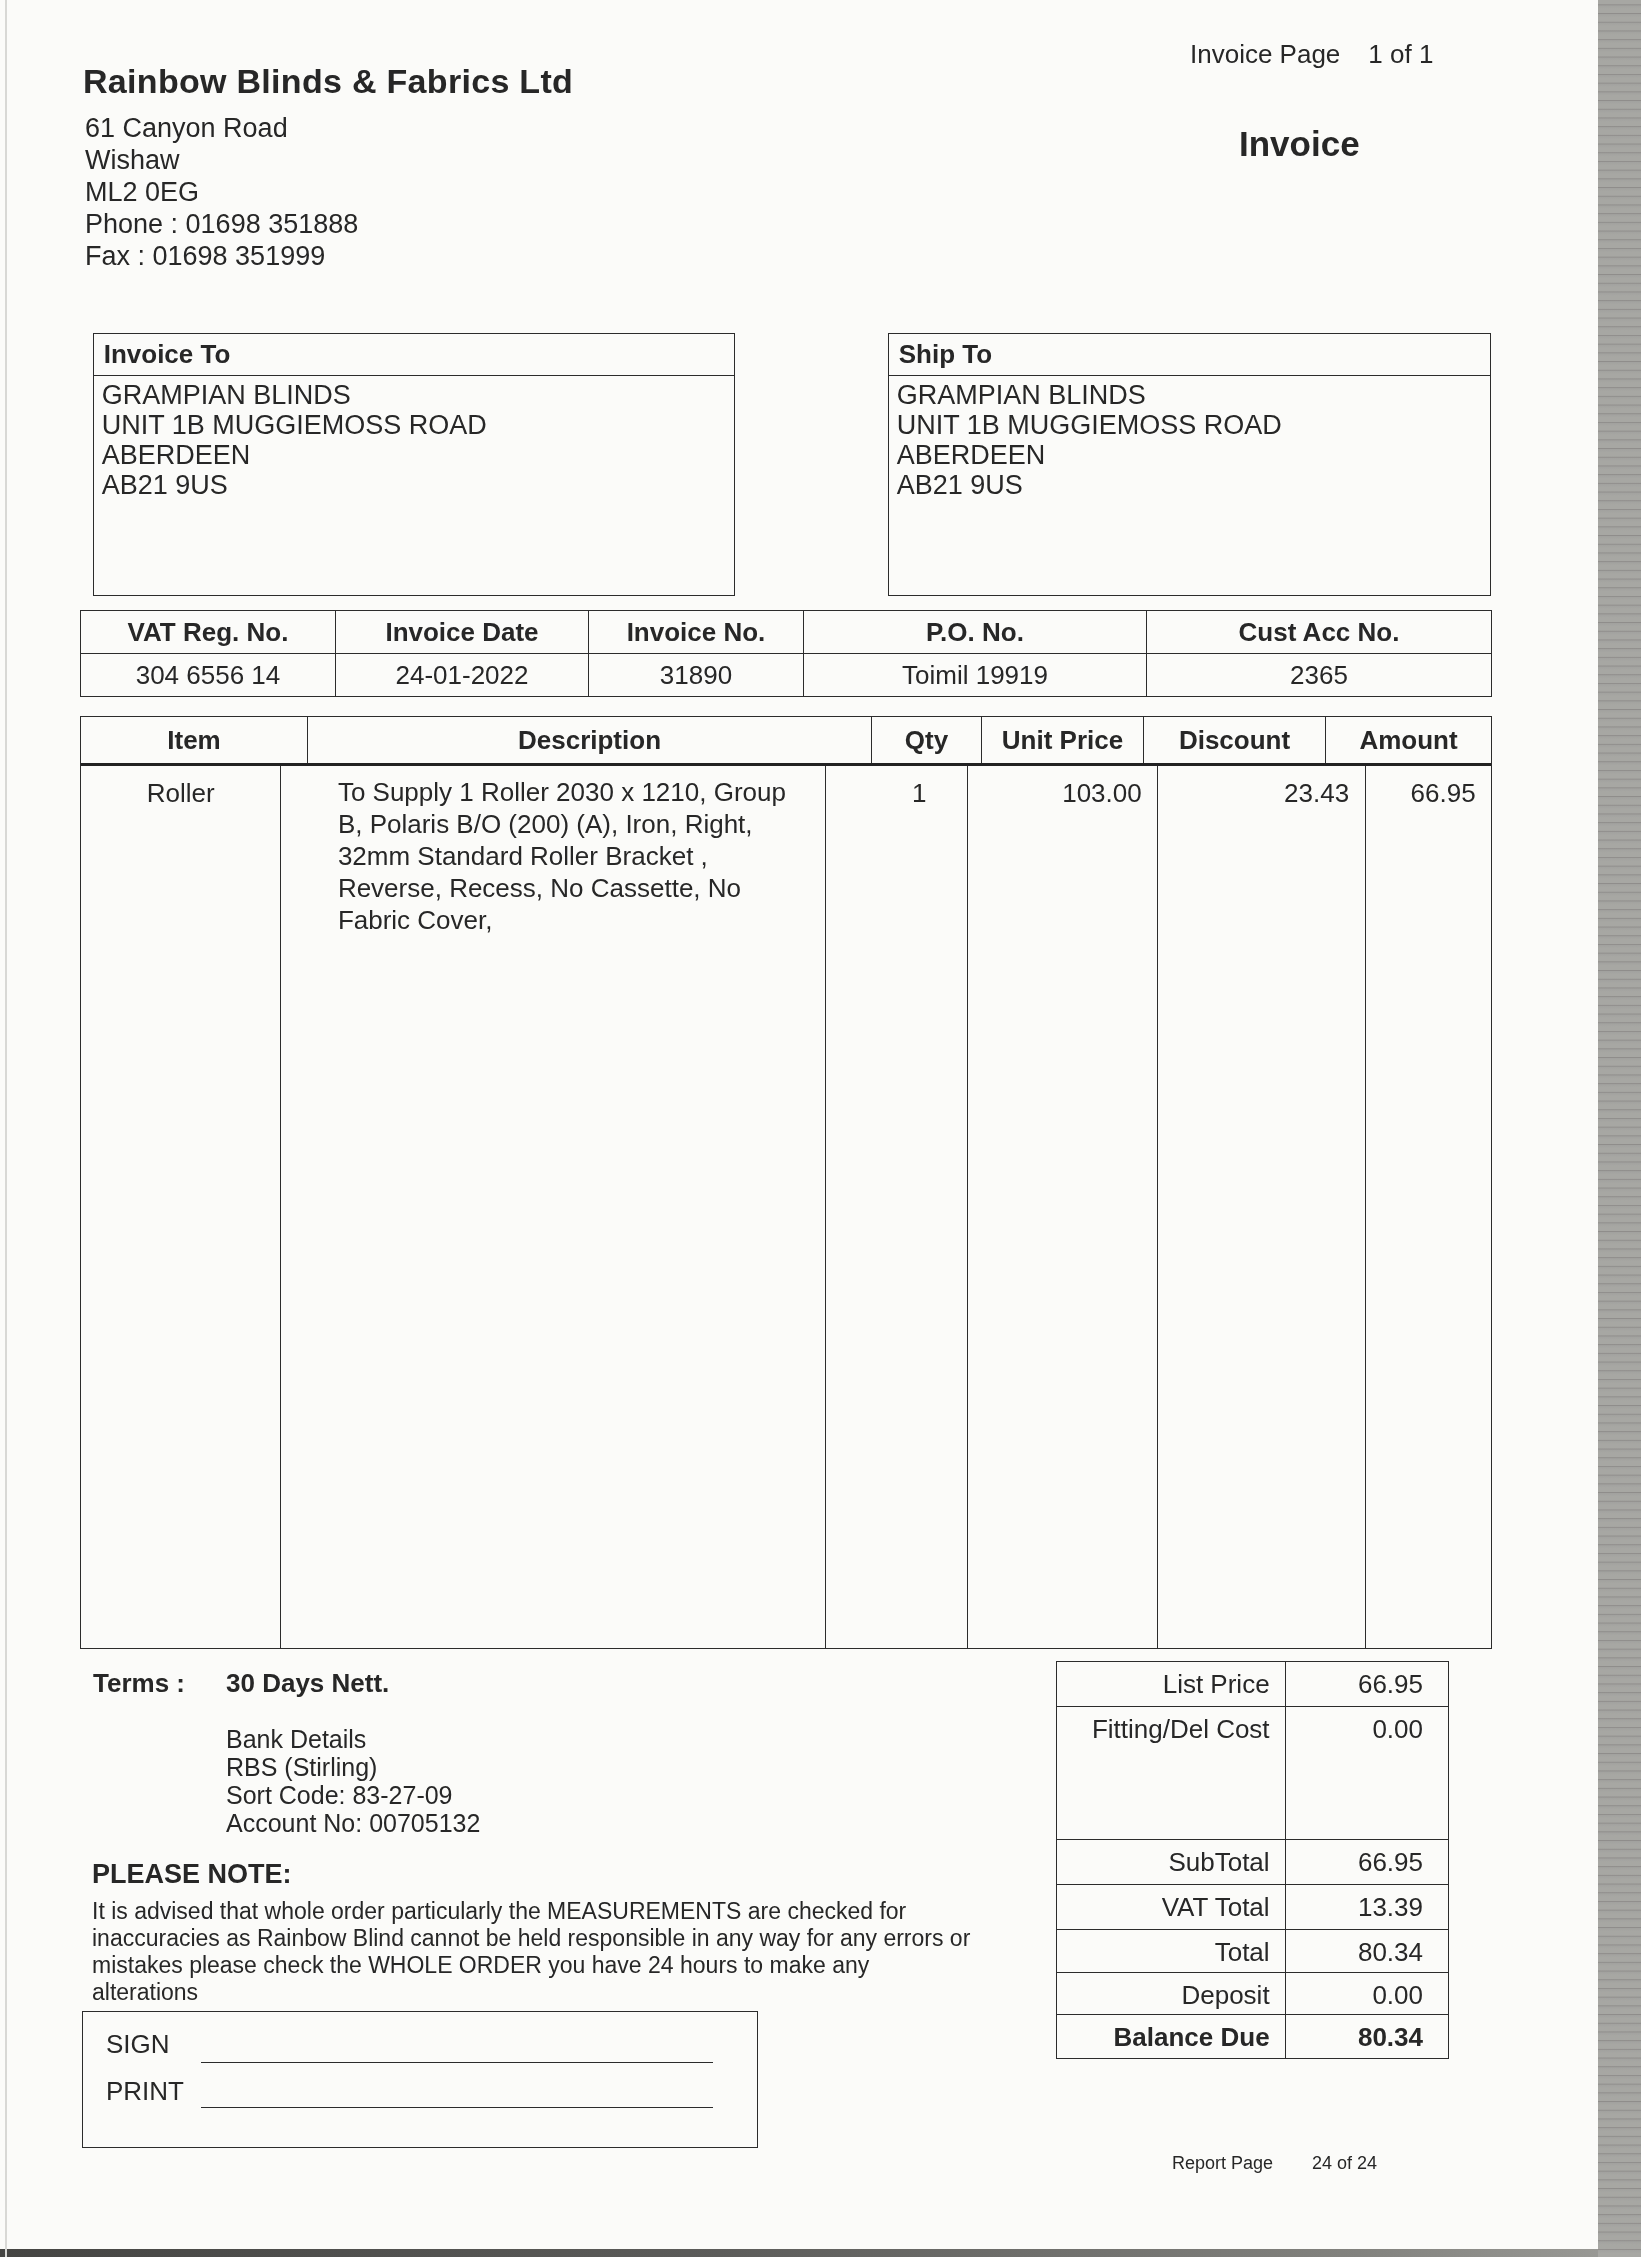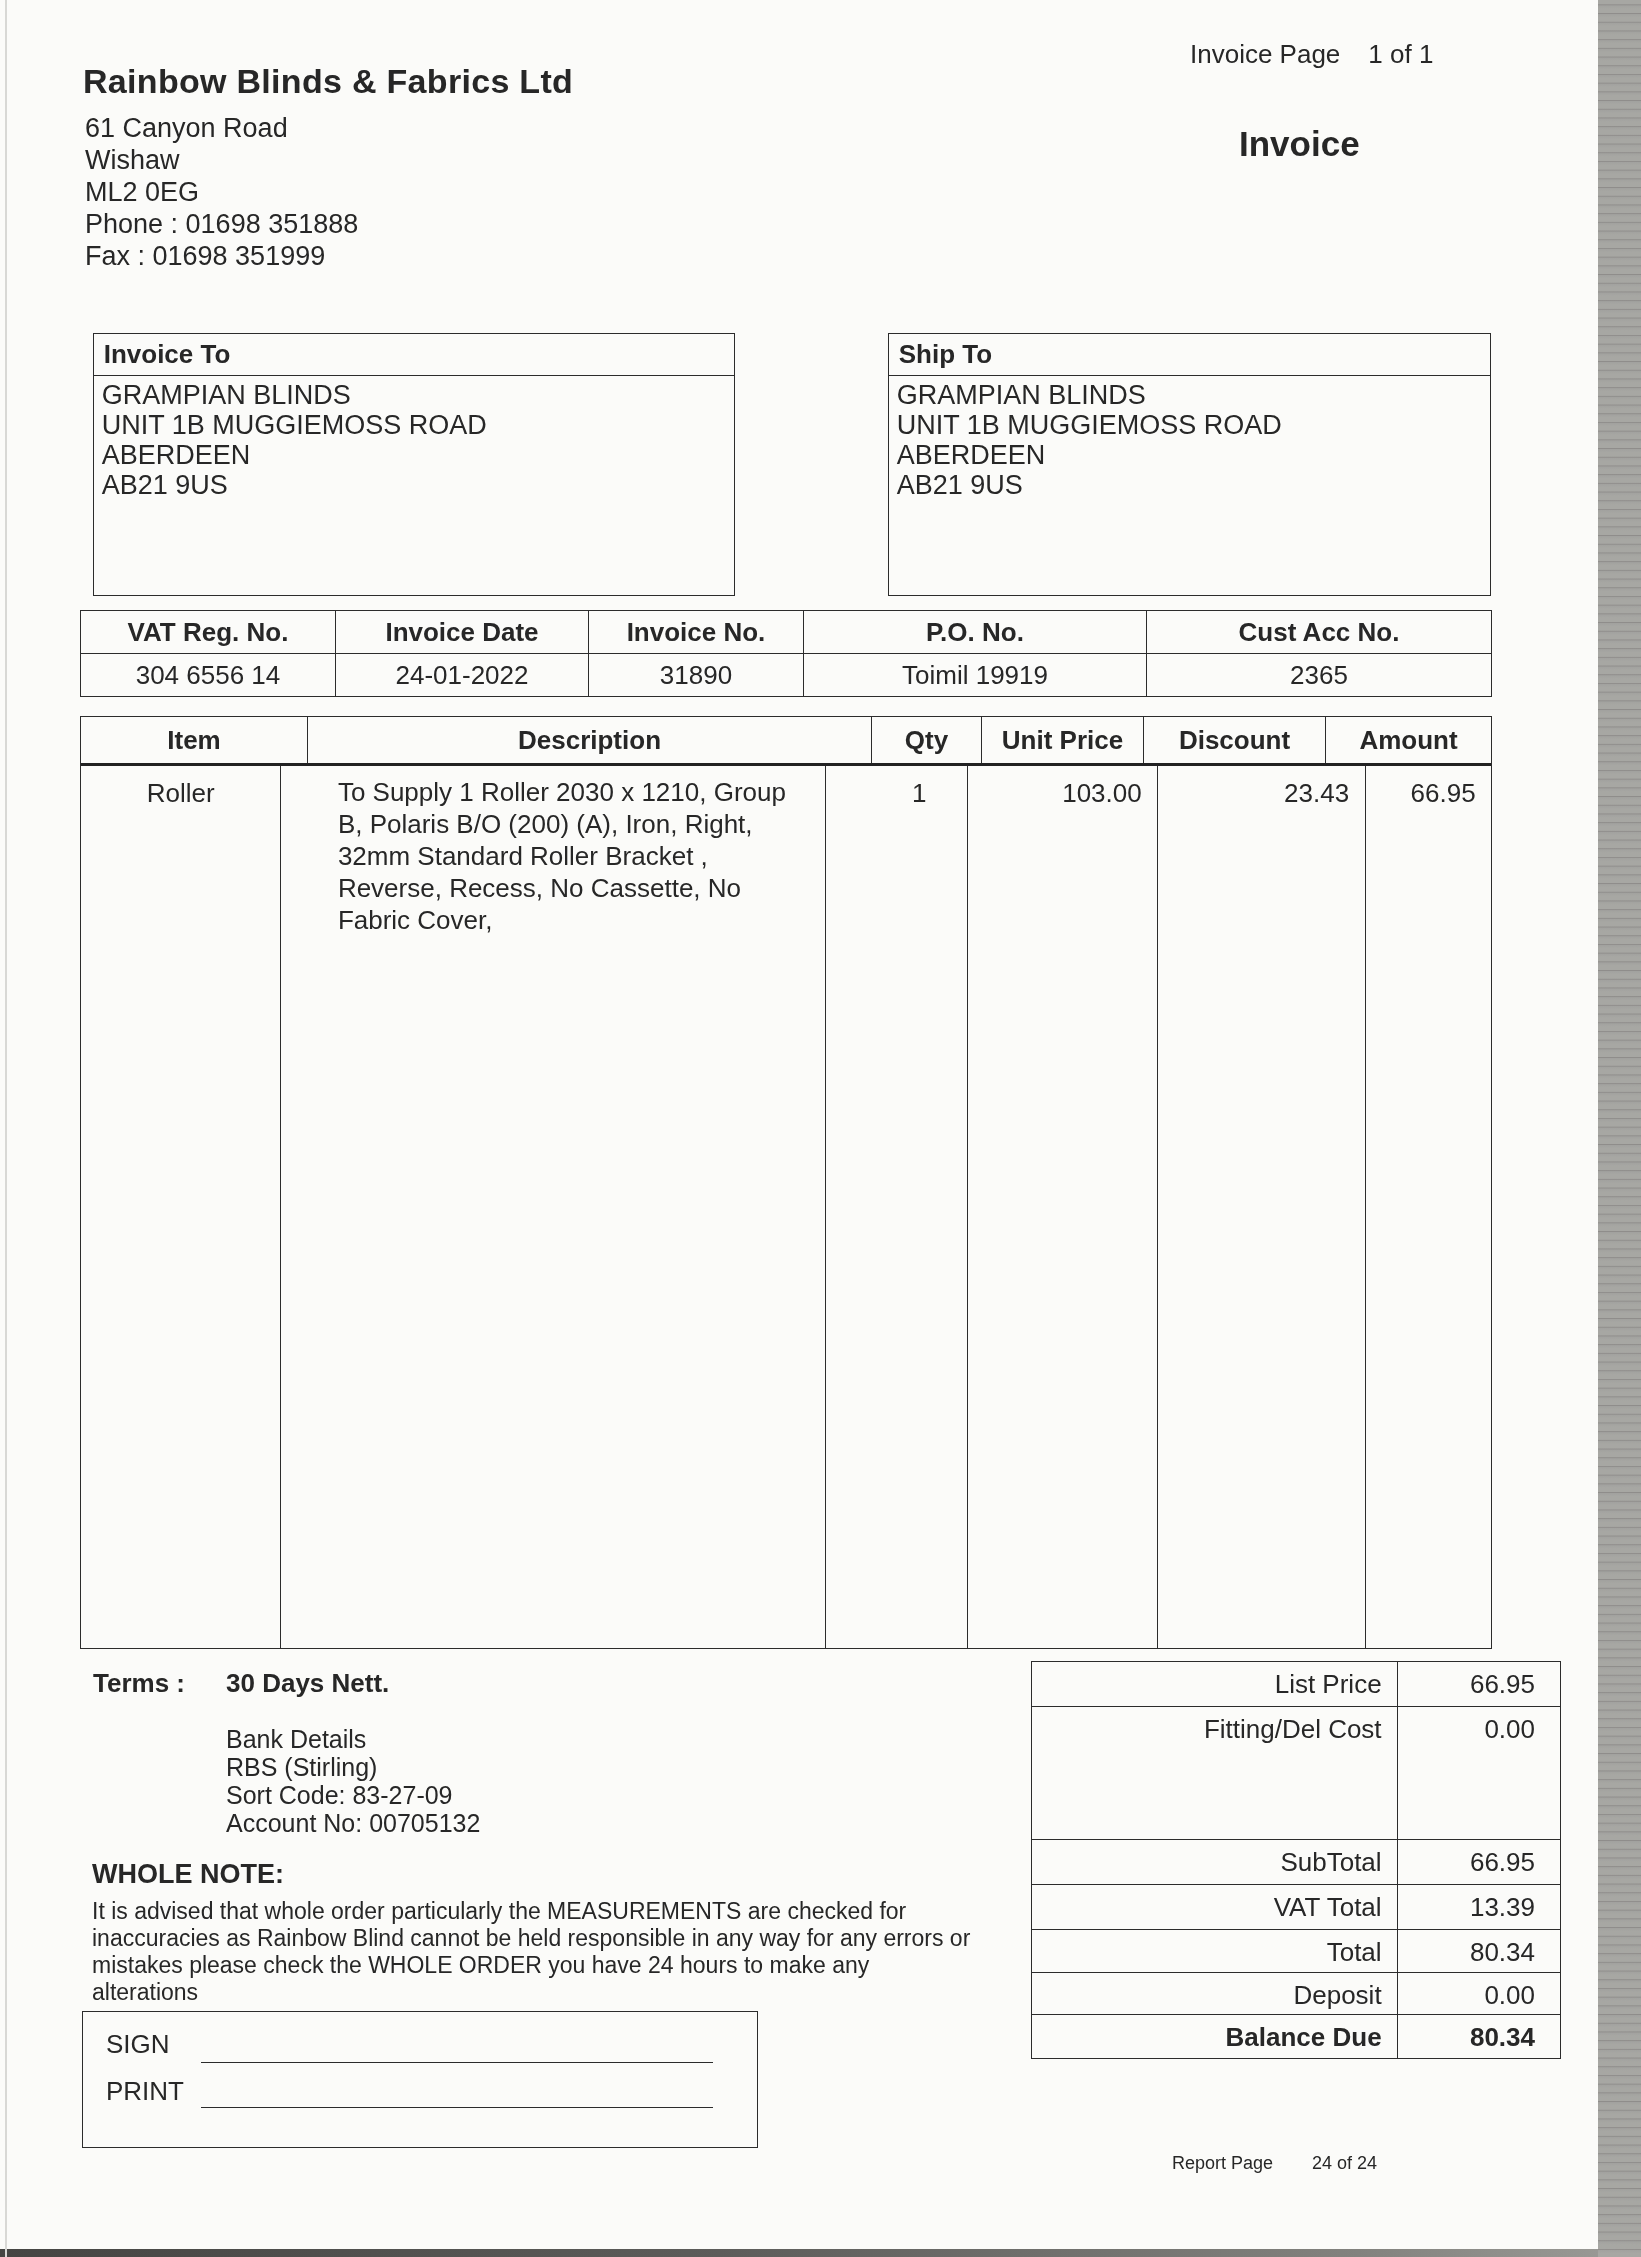--- a/index.html
+++ b/index.html
@@ -52,21 +52,21 @@
   .items-body .c-price,.items-body .c-disc,.items-body .c-amt{text-align:right;padding:11.6px 15.4px 0 0;}
 
   
   .terms-label{left:93px;top:1668px;font-size:26px;font-weight:bold;}
   .terms-value{left:226px;top:1668px;font-size:26px;font-weight:bold;}
   .bank-block{left:226px;top:1725px;font-size:25px;font-weight:normal;line-height:28px;}
   .note-title{left:92px;top:1859px;font-size:27px;font-weight:bold;}
   .note-body{left:92px;top:1898px;width:881px;font-size:23px;line-height:27px;}
 
   
-  .totals-box{left:1031px;top:1661px;width:530px;border:1.9px solid #2c2c2c;box-sizing:border-box;font-size:26px;}
+  .totals-box{left:1056px;top:1661px;width:393px;border:1.9px solid #2c2c2c;box-sizing:border-box;font-size:26px;}
   .t-row{display:flex;border-bottom:1.9px solid #2c2c2c;box-sizing:border-box;}
   .t-row:last-child{border-bottom:none;}
   .t-label{flex:1;border-right:1.9px solid #2c2c2c;box-sizing:border-box;text-align:right;padding:6.8px 15.4px 0 0;}
   .t-value{width:162px;box-sizing:border-box;text-align:right;padding:6.8px 25px 0 0;}
   .h47{height:45px;}.h138{height:133px;}.h45{height:43px;}.h44{height:42px;}
   .t-row.balance{font-weight:bold;}
 
   
   .sign-box{left:82px;top:2011px;width:676px;height:137px;border:1.9px solid #2c2c2c;box-sizing:border-box;}
   .sign-label{position:absolute;left:23px;top:17.4px;font-size:26px;}
@@ -160,21 +160,21 @@
 
   <div class="abs terms-label">Terms :</div>
   <div class="abs terms-value">30 Days Nett.</div>
   <div class="abs bank-block">
     <div>Bank Details</div>
     <div>RBS (Stirling)</div>
     <div>Sort Code: 83-27-09</div>
     <div>Account No: 00705132</div>
   </div>
 
-  <div class="abs note-title">WHOLE NOTE:</div>
+  <div class="abs note-title">PLEASE NOTE:</div>
   <div class="abs note-body">It is advised that whole order particularly the MEASUREMENTS are checked for inaccuracies as Rainbow Blind cannot be held responsible in any way for any errors or mistakes please check the WHOLE ORDER you have 24 hours to make any alterations</div>
 
   <div class="abs totals-box">
     <div class="t-row h47">
       <div class="t-label">List Price</div>
       <div class="t-value">66.95</div>
     </div>
     <div class="t-row h138">
       <div class="t-label">Fitting/Del Cost</div>
       <div class="t-value">0.00</div>

